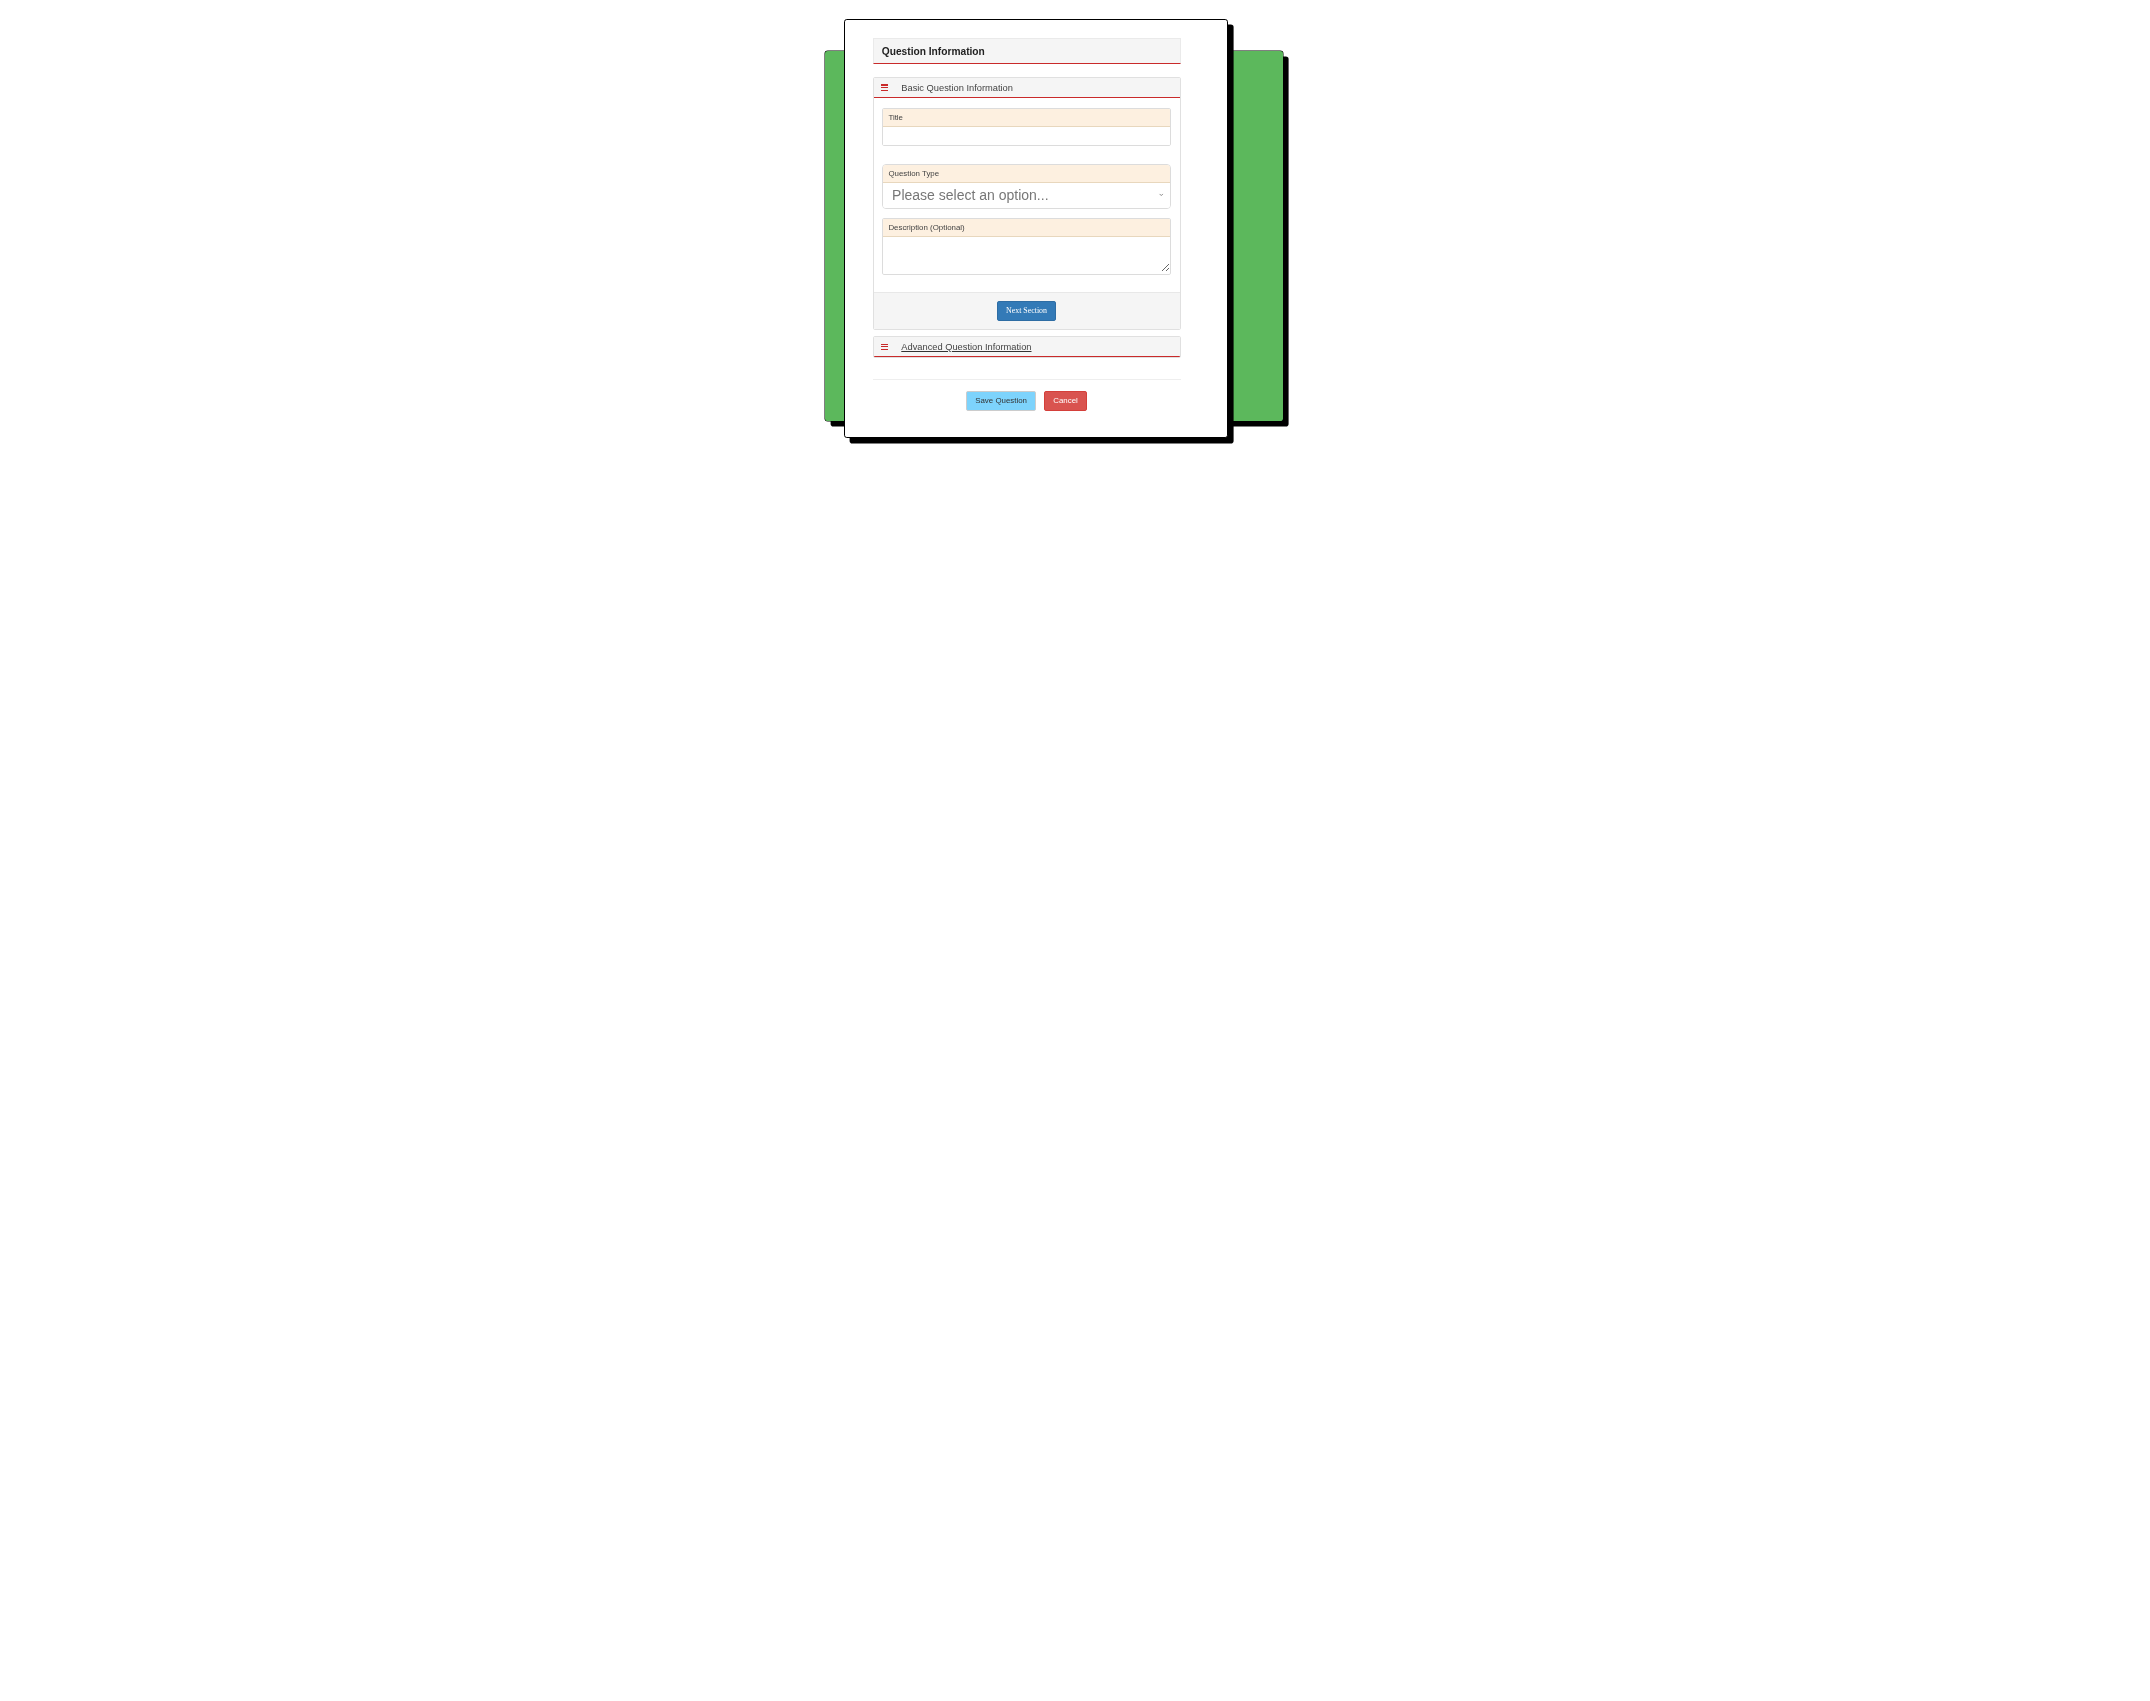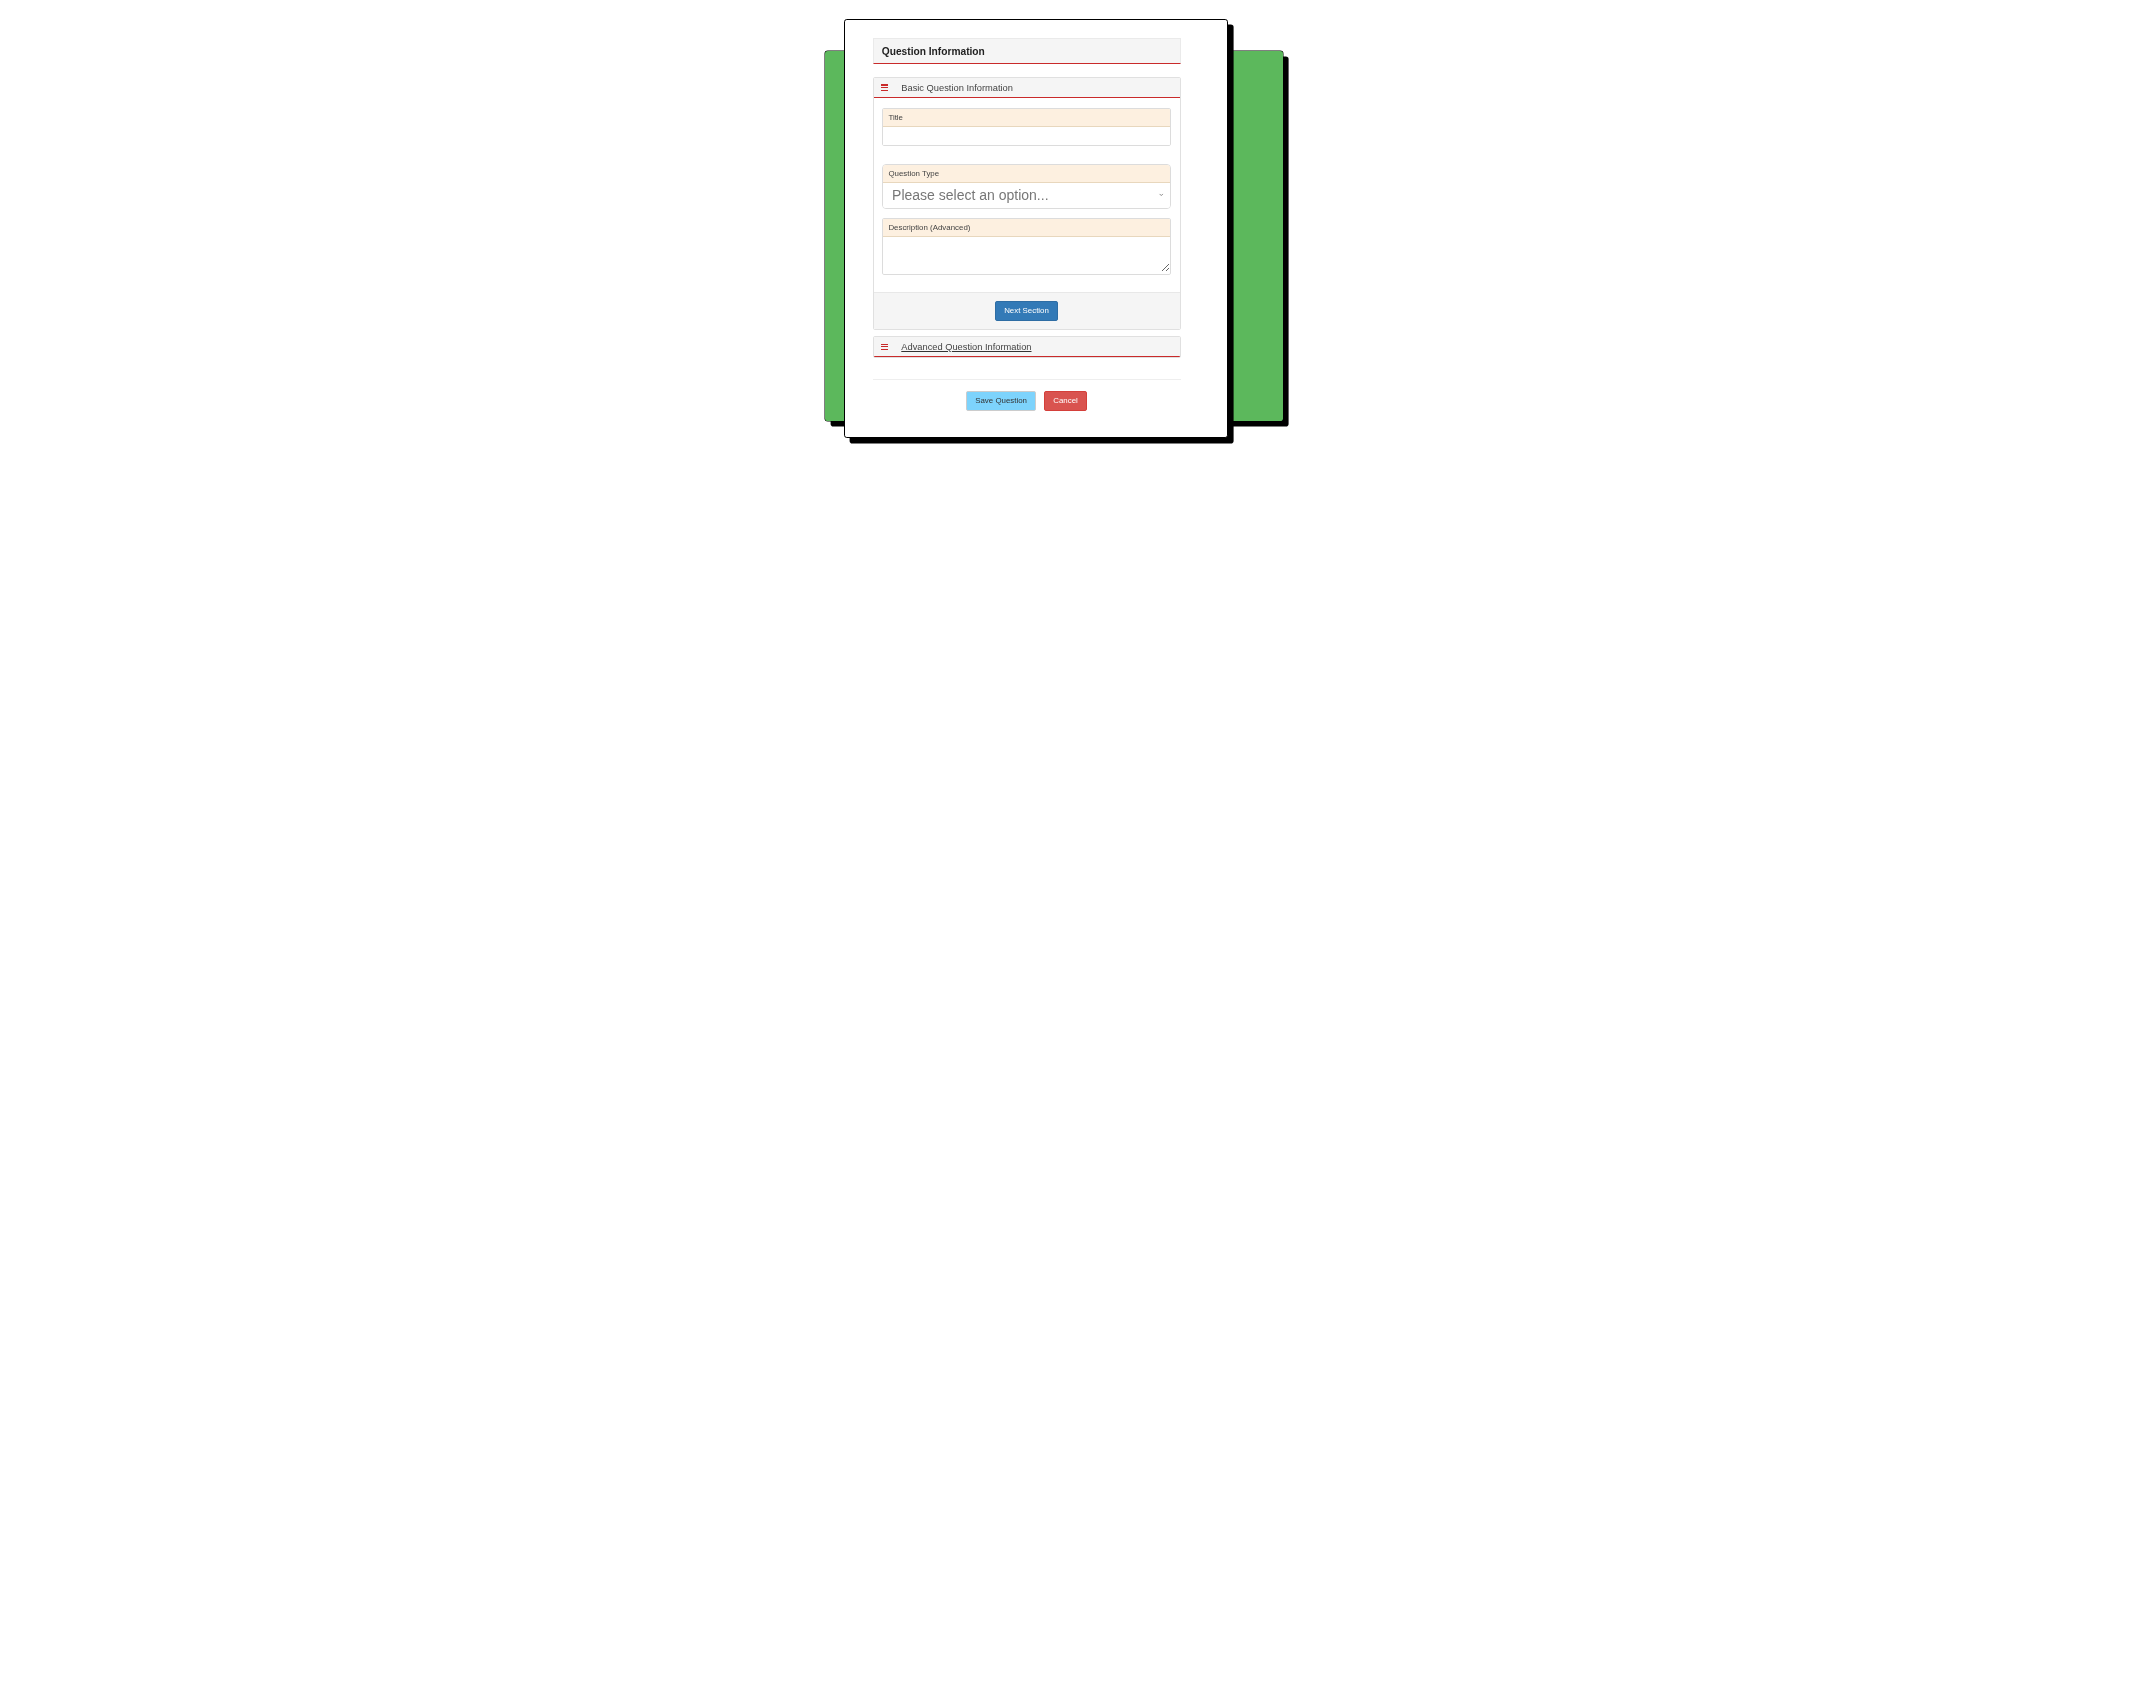--- a/index.html
+++ b/index.html
@@ -173,20 +173,21 @@
     border-radius: 1.9px;
     cursor: pointer;
     border: 0.5px solid transparent;
     font-family: inherit;
     line-height: 1.2;
   }
   .btn-primary {
     background: #337ab7;
     color: #fff;
     border-color: #2e6da4;
+    font-family: Liberation Serif, serif;
   }
   .btn-default {
     background: #7dd3fc;
     color: #333;
     border-color: #ccc;
   }
   .btn-danger {
     background: #d9534f;
     color: #fff;
     border-color: #d43f3a;
@@ -247,21 +248,21 @@
                     </svg>
                 </span>
               </div>
             </div>
           </div>
         </div>
 
         <div class="form-row">
           <div class="form-col" style="flex: 0 0 100%;">
             <div class="field-wrap">
-              <div class="field-label">Description (Advanced)</div>
+              <div class="field-label">Description (Optional)</div>
               <div class="field-input">
                 <textarea style=""></textarea>
               </div>
             </div>
           </div>
         </div>
 
         <div class="next-section-bar">
           <button class="btn btn-primary">Next Section</button>
         </div>

